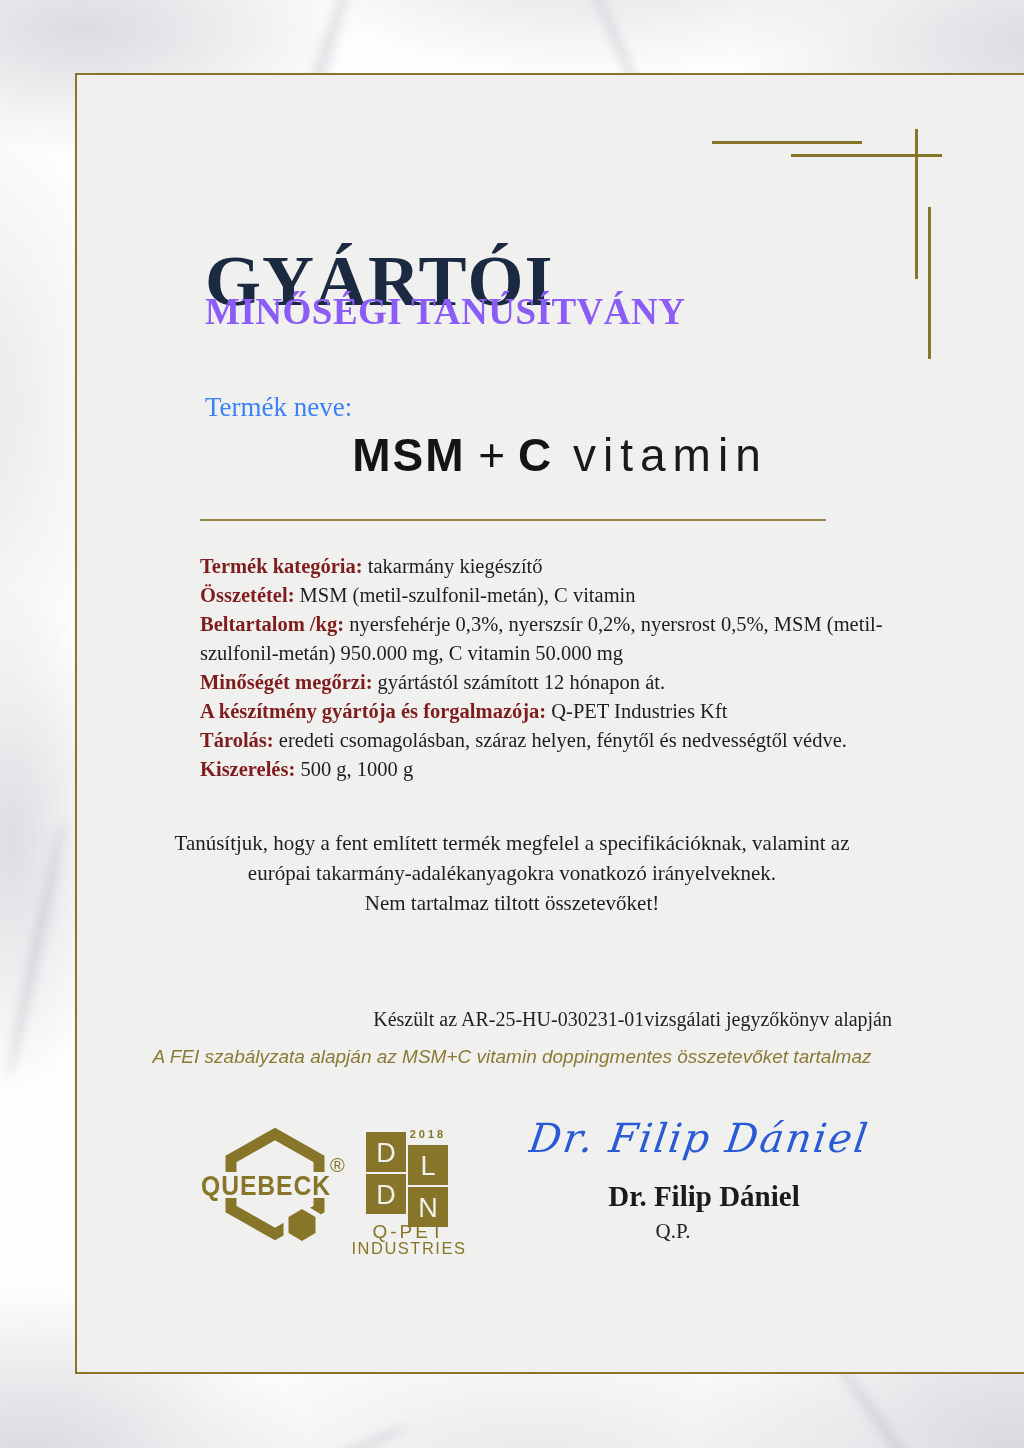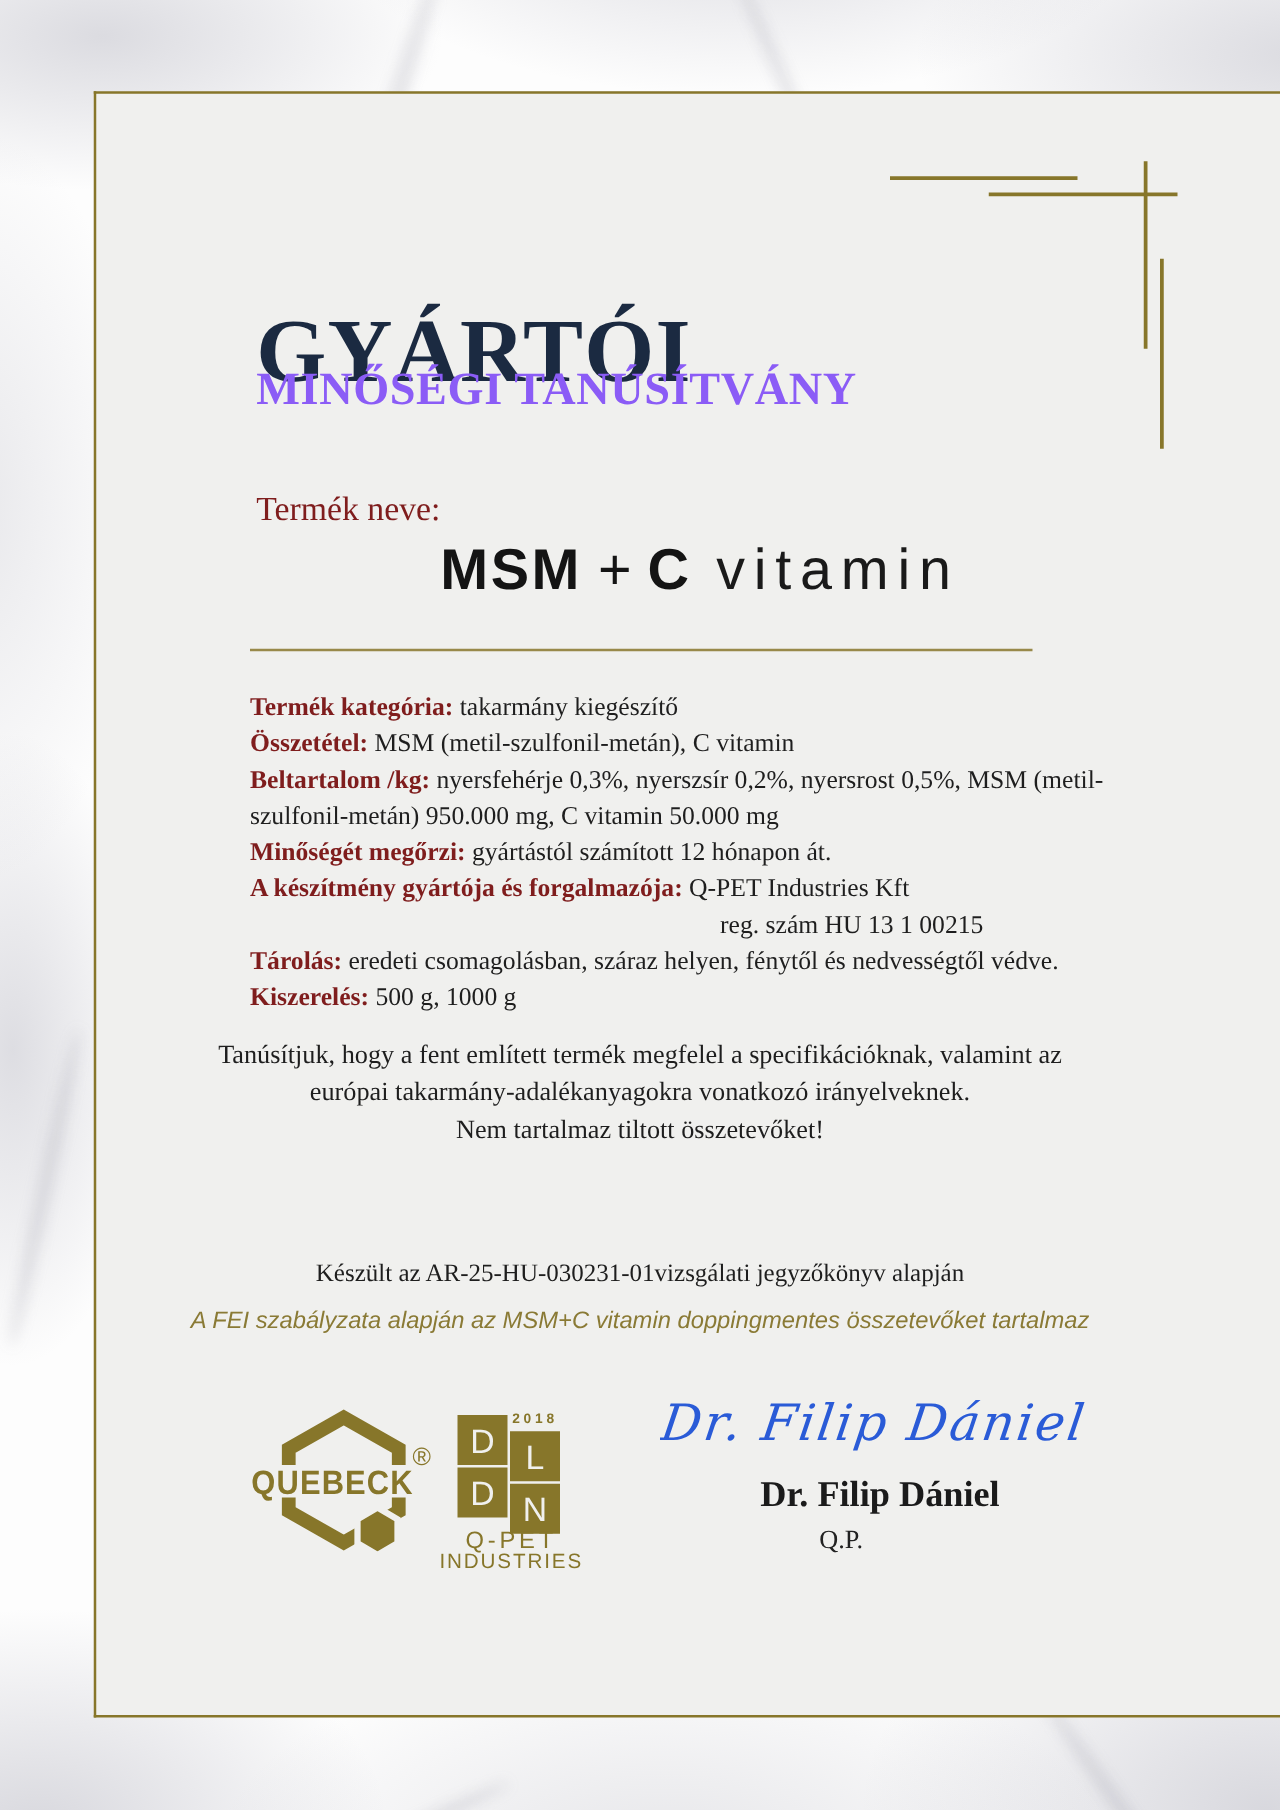--- a/index.html
+++ b/index.html
@@ -41,21 +41,21 @@
 
   .title-main{
     position:absolute; left:205px; top:200px;
     font-size:72px; font-weight:700; color:#1b2a41; letter-spacing:1px; line-height:1.05;margin-top:44px;
   }
   .title-sub{
     position:absolute; left:205px; top:290px;
     font-size:37px; font-weight:700; color:#8b5cf6; letter-spacing:.5px;
   }
 
-  .product-label{ position:absolute; left:205px; top:392px; font-size:27px; color:#7f1d1d; }
+  .product-label{ position:absolute; left:205px; top:392px; font-size:27px; color:#3b82f6; }
 
   .product-name{
     position:absolute; left:200px; top:428px; width:720px; text-align:center;
     font-family:"Liberation Sans", sans-serif; font-size:46px; color:#141414; white-space:nowrap;
   }
   .product-name .b{ font-weight:700; letter-spacing:2px; }
   .product-name .plus{ font-weight:400; }
   .product-name .light{ font-weight:400; letter-spacing:7px; color:#1a1a1a; }
 
   .divider{ position:absolute; left:200px; top:519px; width:626px; height:2px; background:#98894a; }
@@ -67,21 +67,21 @@
   .details b{ font-weight:700; color:#7f1d1d; }
   .reg-line{ margin-left:376px; }
 
   .statement{
     position:absolute; left:132px; top:828px; width:760px;
     text-align:center; font-size:21px; line-height:30px; color:#1e1e1e;
   }
 
   .report-line{
     position:absolute; left:132px; top:1008px; width:760px;
-    text-align:center; font-size:20px; color:#1e1e1e;font-family:Liberation Serif, serif;
+    text-align:right; font-size:20px; color:#1e1e1e;font-family:Liberation Serif, serif;
   }
 
   .fei-line{
     position:absolute; left:62px; top:1046px; width:900px; text-align:center;
     font-family:"Liberation Sans", sans-serif; font-style:italic;
     font-size:19px; color:#8a7a35;
   }
 
   .logo-quebeck{ position:absolute; left:200px; top:1122px; }
   .logo-qpet{ position:absolute; left:352px; top:1116px; }
@@ -136,21 +136,20 @@
 <div class="product-name"><span class="b">MSM</span><span class="plus"> + </span><span class="b">C</span><span class="light"> vitamin</span></div>
 
 <div class="divider"></div>
 
 <div class="details">
   <div><b>Termék kategória:</b><span> takarmány kiegészítő</span></div>
   <div><b>Összetétel:</b><span> MSM (metil-szulfonil-metán), C vitamin</span></div>
   <div><b>Beltartalom /kg:</b><span> nyersfehérje 0,3%, nyerszsír 0,2%, nyersrost 0,5%, MSM (metil-szulfonil-metán) 950.000 mg, C vitamin 50.000 mg</span></div>
   <div><b>Minőségét megőrzi:</b><span> gyártástól számított 12 hónapon át.</span></div>
   <div><b>A készítmény gyártója és forgalmazója:</b><span> Q-PET Industries Kft</span></div>
-  <div class="reg-line">reg. szám HU 13 1 00215</div>
   <div><b>Tárolás:</b><span> eredeti csomagolásban, száraz helyen, fénytől és nedvességtől védve.</span></div>
   <div><b>Kiszerelés:</b><span> 500 g, 1000 g</span></div>
 </div>
 
 <div class="statement">
   <div>Tanúsítjuk, hogy a fent említett termék megfelel a specifikációknak, valamint az</div>
   <div>európai takarmány-adalékanyagokra vonatkozó irányelveknek.</div>
   <div>Nem tartalmaz tiltott összetevőket!</div>
 </div>
 

